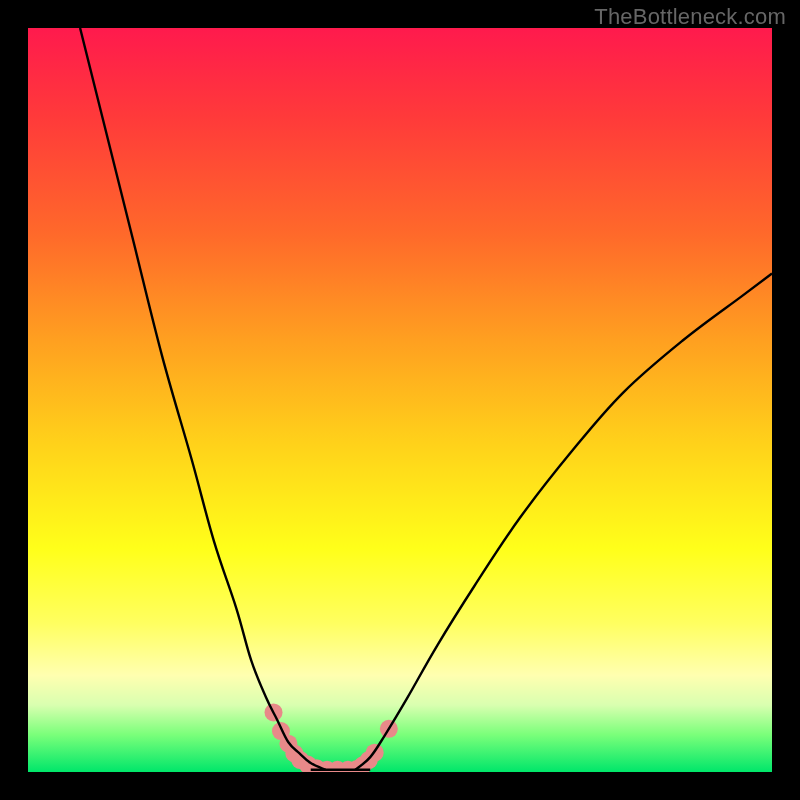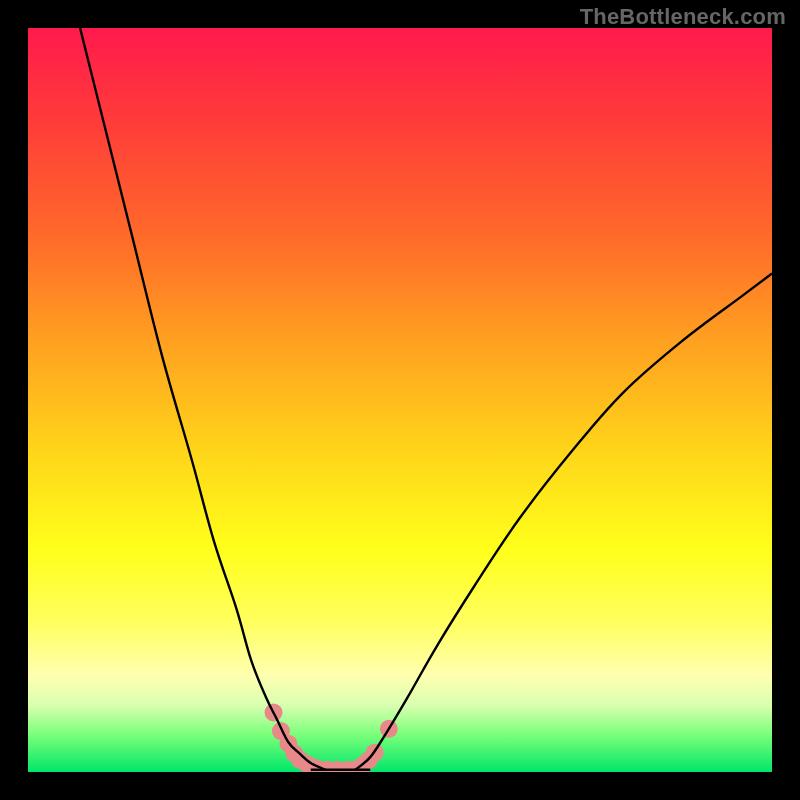--- a/index.html
+++ b/index.html
@@ -38,21 +38,21 @@
       #7aff7a 95%,
       #00e66a 100%);
   }
   .watermark {
     position: absolute;
     top: 4px;
     right: 14px;
     color: #666;
     font-size: 22px;
     letter-spacing: 0.2px;
-    font-weight: 700;
+    font-weight: 400;
   }
   svg.curves {
     position: absolute;
     top: 0;
     left: 0;
     width: 744px;
     height: 744px;
   }
 </style>
 </head>

